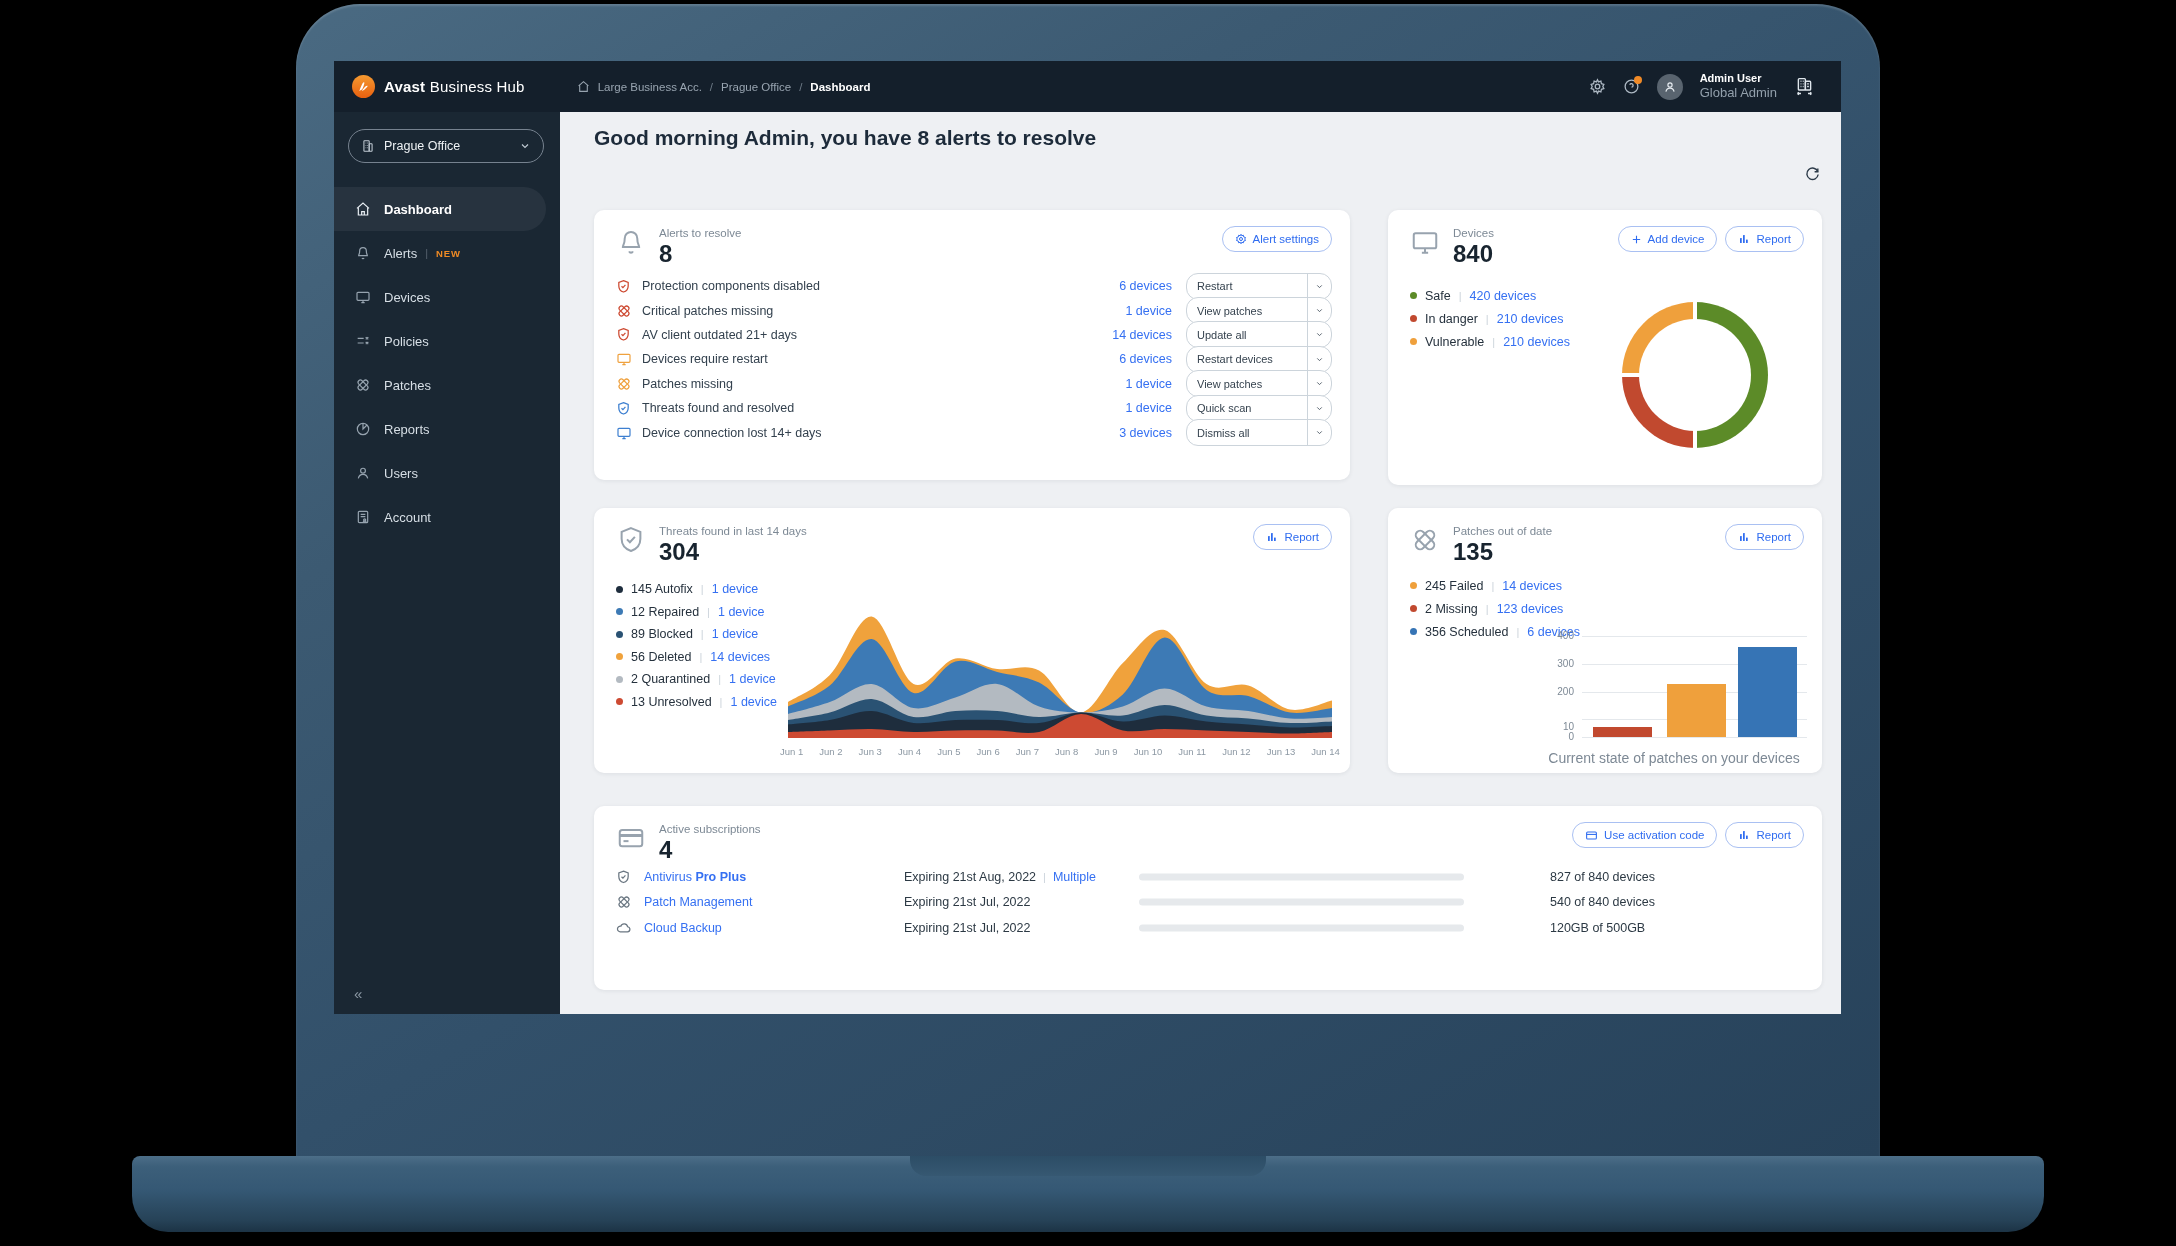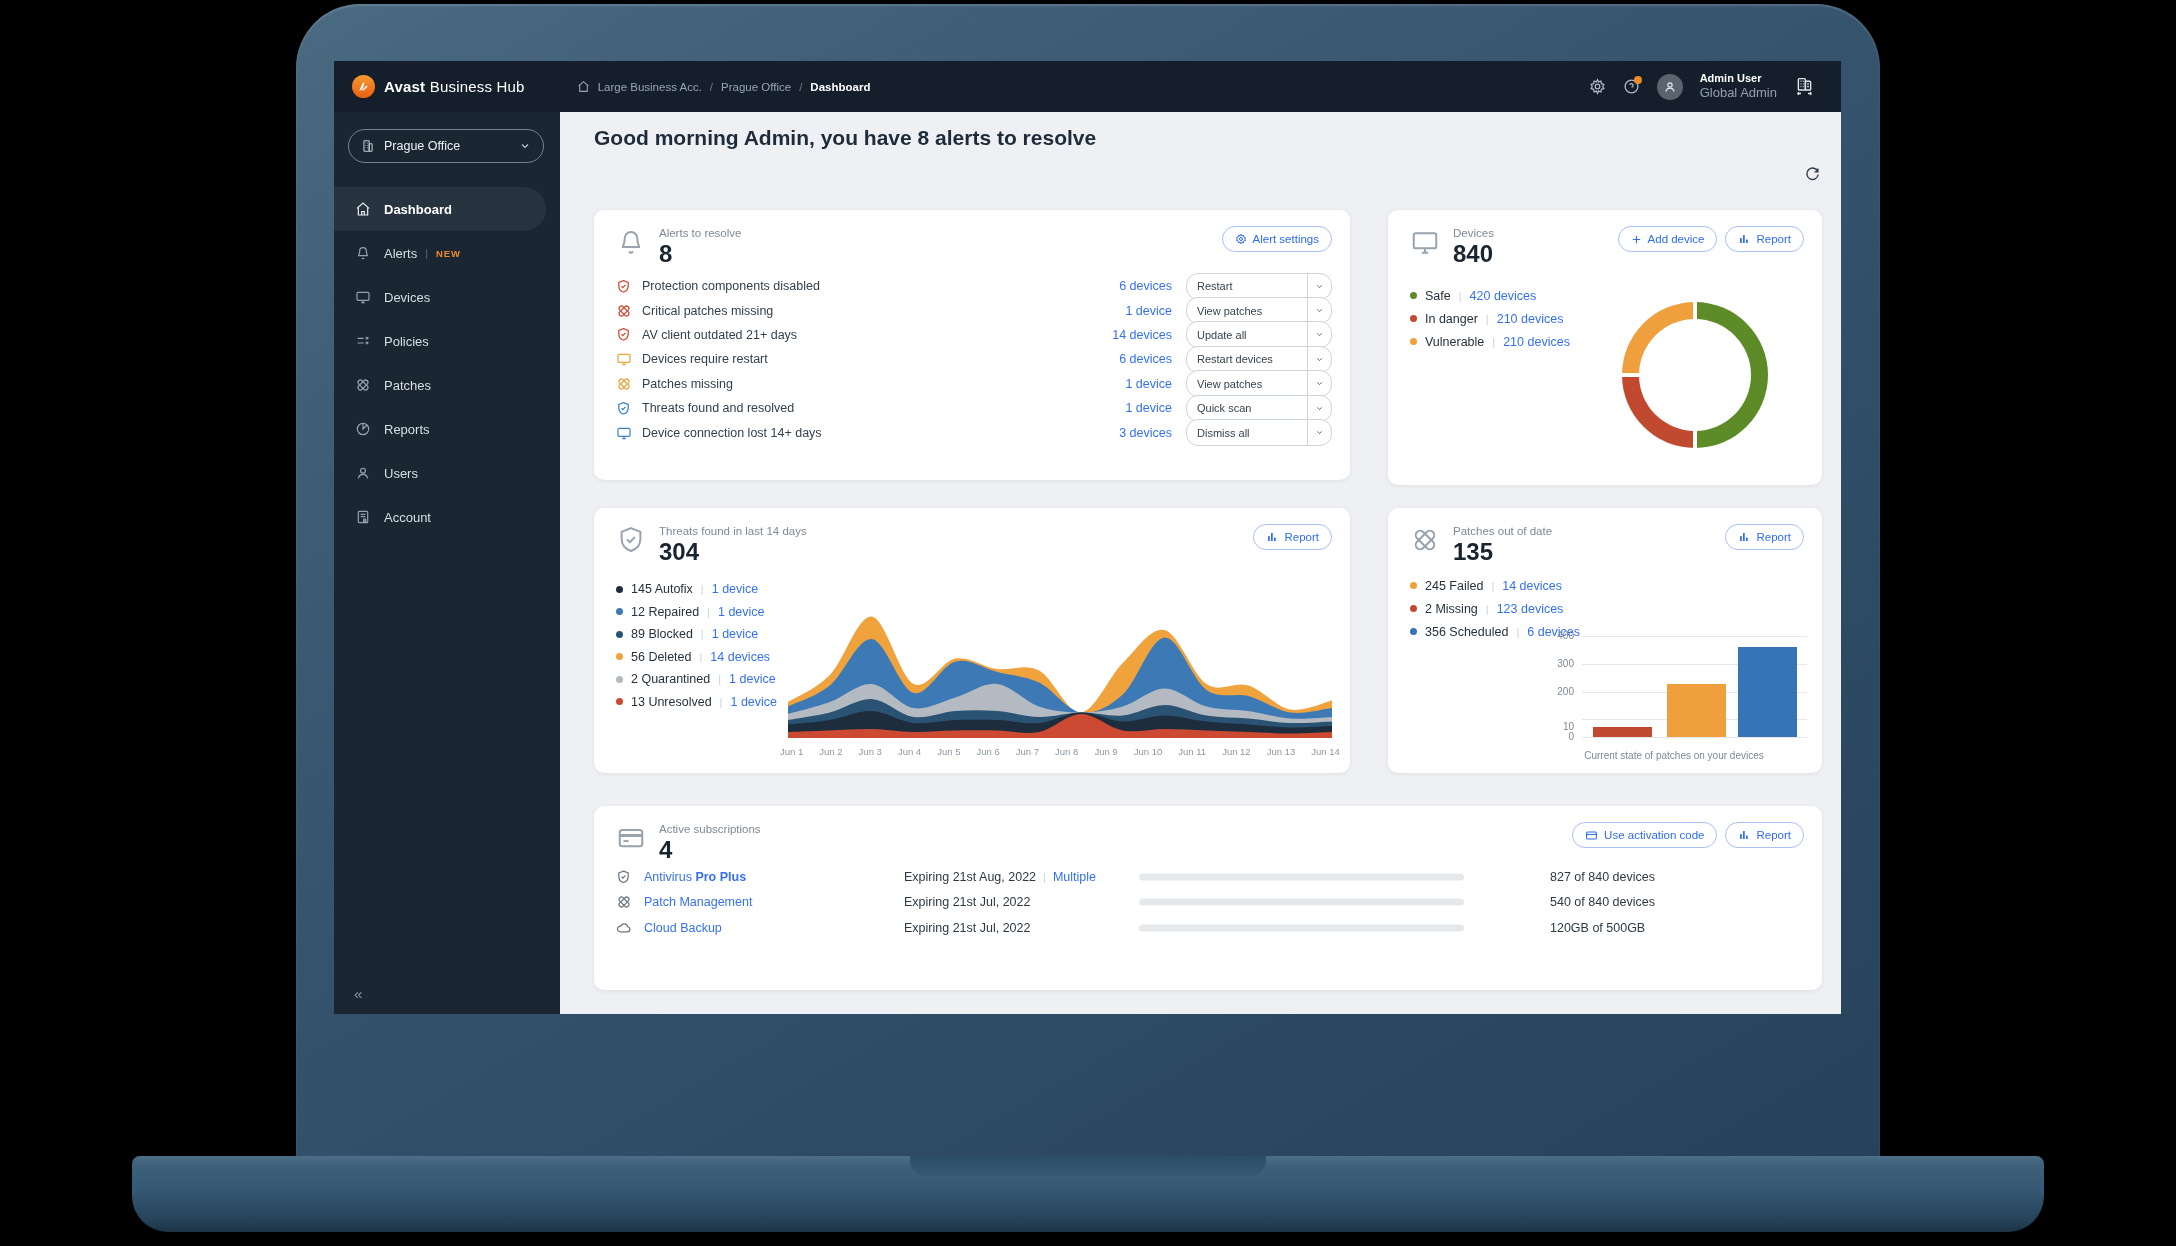--- a/index.html
+++ b/index.html
@@ -94,21 +94,21 @@
 
   
   #threat-chart { position:absolute; left:186px; top:98px; }
   .x-labels { position:absolute; left:186px; top:238px; width:560px; display:flex; justify-content:space-between; }
   .x-labels span { font-size:9.5px; color:#8c98a3; }
 
   
   .tick { position:absolute; width:38px; text-align:right; font-size:10px; color:#7d8995; }
   .gridline { position:absolute; height:1px; background:#e4e8ec; left:194px; width:225px; }
   .pbar { position:absolute; }
-  .p-caption { position:absolute; left:140px; width:292px; top:242px; text-align:center; font-size:10px; color:#7d8995; }
+  .p-caption { position:absolute; left:140px; width:292px; top:242px; text-align:center; font-size:14px; color:#7d8995; }
 
   
   #sub-rows { position:absolute; left:0; top:58px; width:100%; }
   .s-row { position:relative; height:25.6px; }
   .s-ic { position:absolute; left:22px; top:50%; transform:translateY(-50%); color:#6b7782; display:flex; }
   .s-name { position:absolute; left:50px; top:50%; transform:translateY(-50%); font-size:12.5px; color:#3570f2; cursor:pointer; white-space:nowrap; }
   .s-exp { position:absolute; left:310px; top:50%; transform:translateY(-50%); font-size:12.5px; color:#2c3944; white-space:nowrap; }
   .s-exp .exp-red { color:#d9513c; }
   .s-exp .lg-pipe { margin:0 7px; }
   .s-exp .multi { color:#3570f2; cursor:pointer; }

